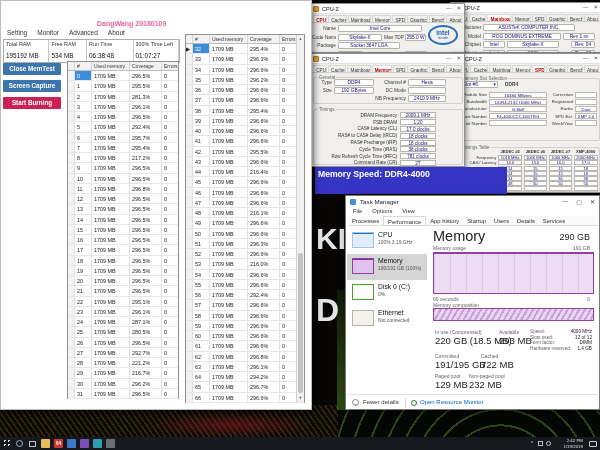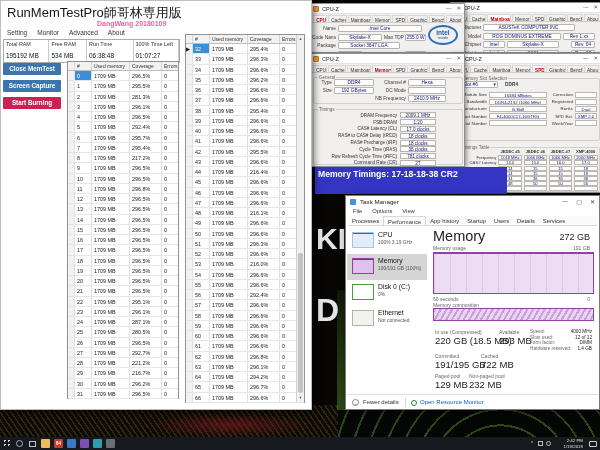--- a/index.html
+++ b/index.html
@@ -392,25 +392,24 @@
           <div class="v">781 clocks</div>
         </div>
         <div class="trow">
           <div class="l">Command Rate (CR)</div>
           <div class="v">2T</div>
         </div>
       </div>
   </div>
 
   <div id="banner">
-    <div>Memory Timings: 17-18-18-38 CR2</div>
+    <div>Memory Speed: DDR4-4000</div>
   </div>
 
   <div class="win" id="memtest">
-    <div id="mt-title">RunMemTestPro師哥林専用版</div>
     <div id="mt-author">DangWang  20180109</div>
     <div id="mt-menu">
         <span>Setting</span>
         <span>Monitor</span>
         <span>Advanced</span>
         <span>About</span>
       </div>
     <div id="mt-stats">
         <div class="stcol" style="width: 46px;">
           <div class="sl">Total RAM</div>
@@ -968,21 +967,21 @@
         <div class="tl">Disk 0 (C:)</div>
         <div class="ts">0%</div>
       </div>
       <div class="tm-item" style="top:80px">
         <div class="tmthumb" style="background:#f4f2ee;border-color:#b9b2a0"></div>
         <div class="tl">Ethernet</div>
         <div class="ts">Not connected</div>
       </div>
 
       <div class="tm-big" style="left:86px;top:2px;font-size:14.5px">Memory</div>
-      <div class="tm-big" style="right:8px;top:6px;font-size:9px">272 GB</div>
+      <div class="tm-big" style="right:8px;top:6px;font-size:9px">290 GB</div>
       <div class="tm-lab" style="left:86px;top:19px">Memory usage</div>
       <div class="tm-lab" style="right:8px;top:19px">191 GB</div>
       <div id="tm-graph"></div>
       <div class="tm-lab" style="left:86px;top:70px">60 seconds</div>
       <div class="tm-lab" style="right:8px;top:70px">0</div>
       <div class="tm-lab" style="left:86px;top:76px">Memory composition</div>
       <div id="tm-comp"></div>
       <div class="tm-lab" style="left:88px;top:103px">In use (Compressed)</div>
       <div class="tm-big" style="left:88px;top:109px">220 GB (18.5 MB)</div>
       <div class="tm-lab" style="left:152px;top:103px">Available</div>

